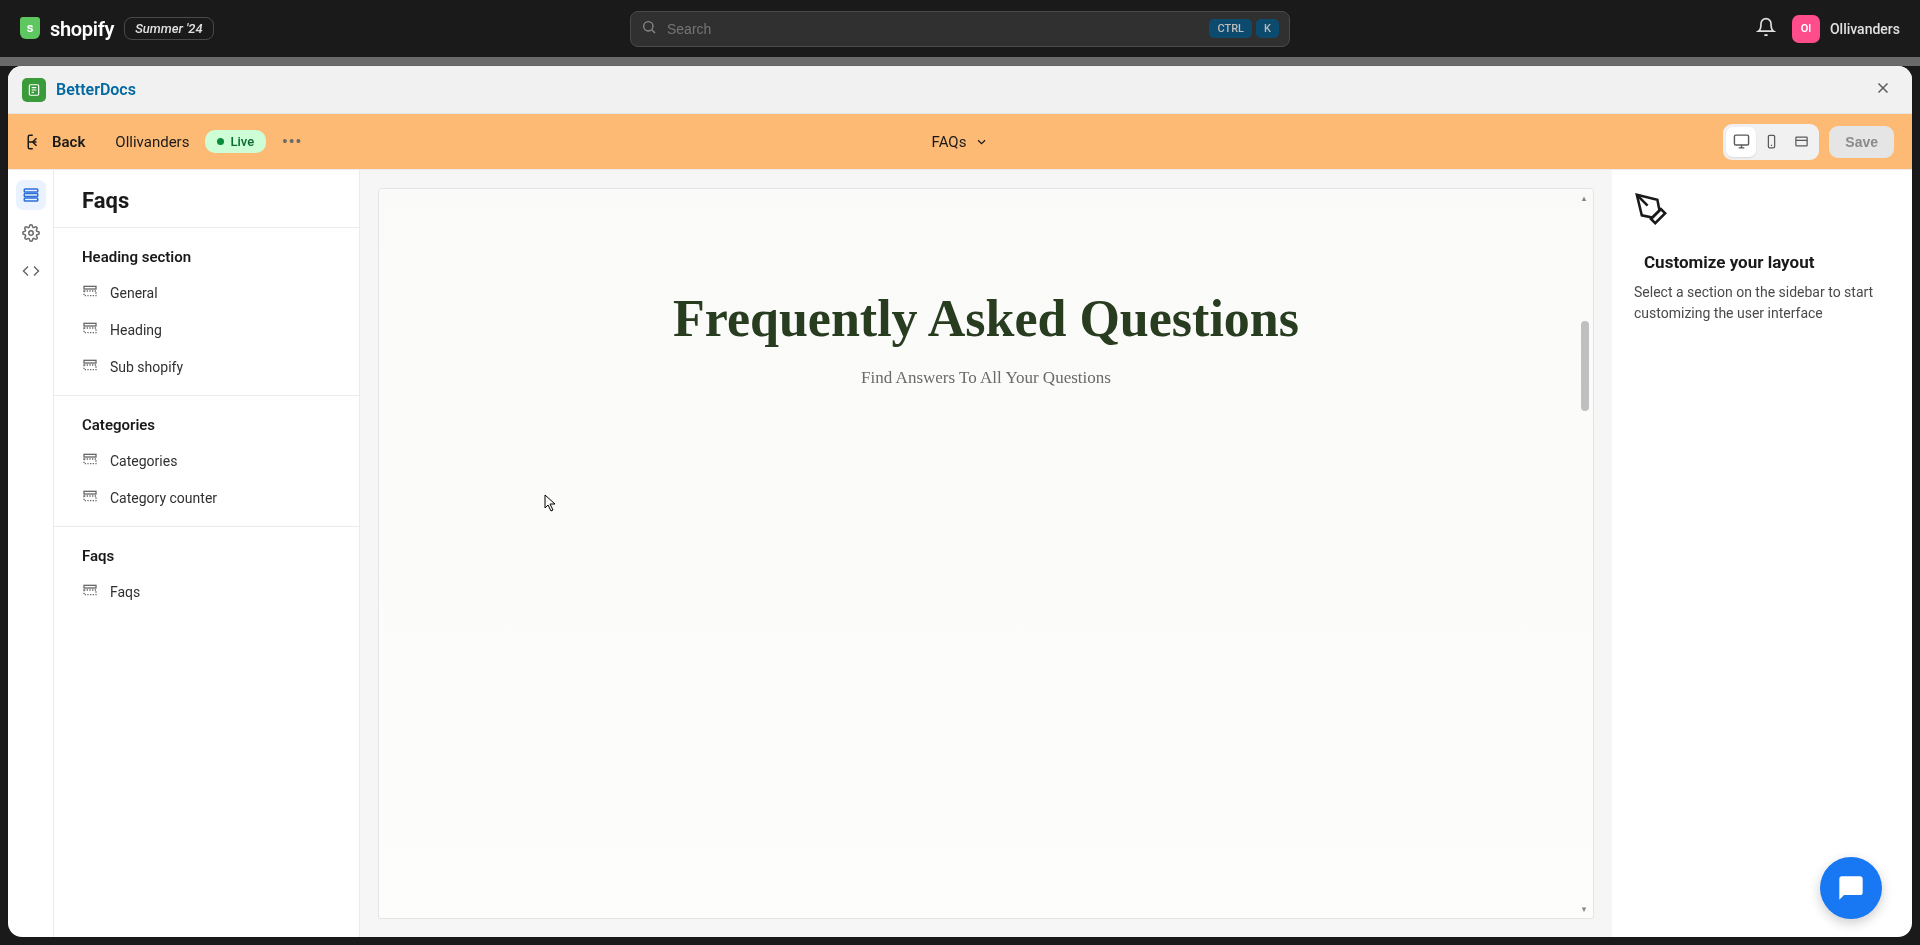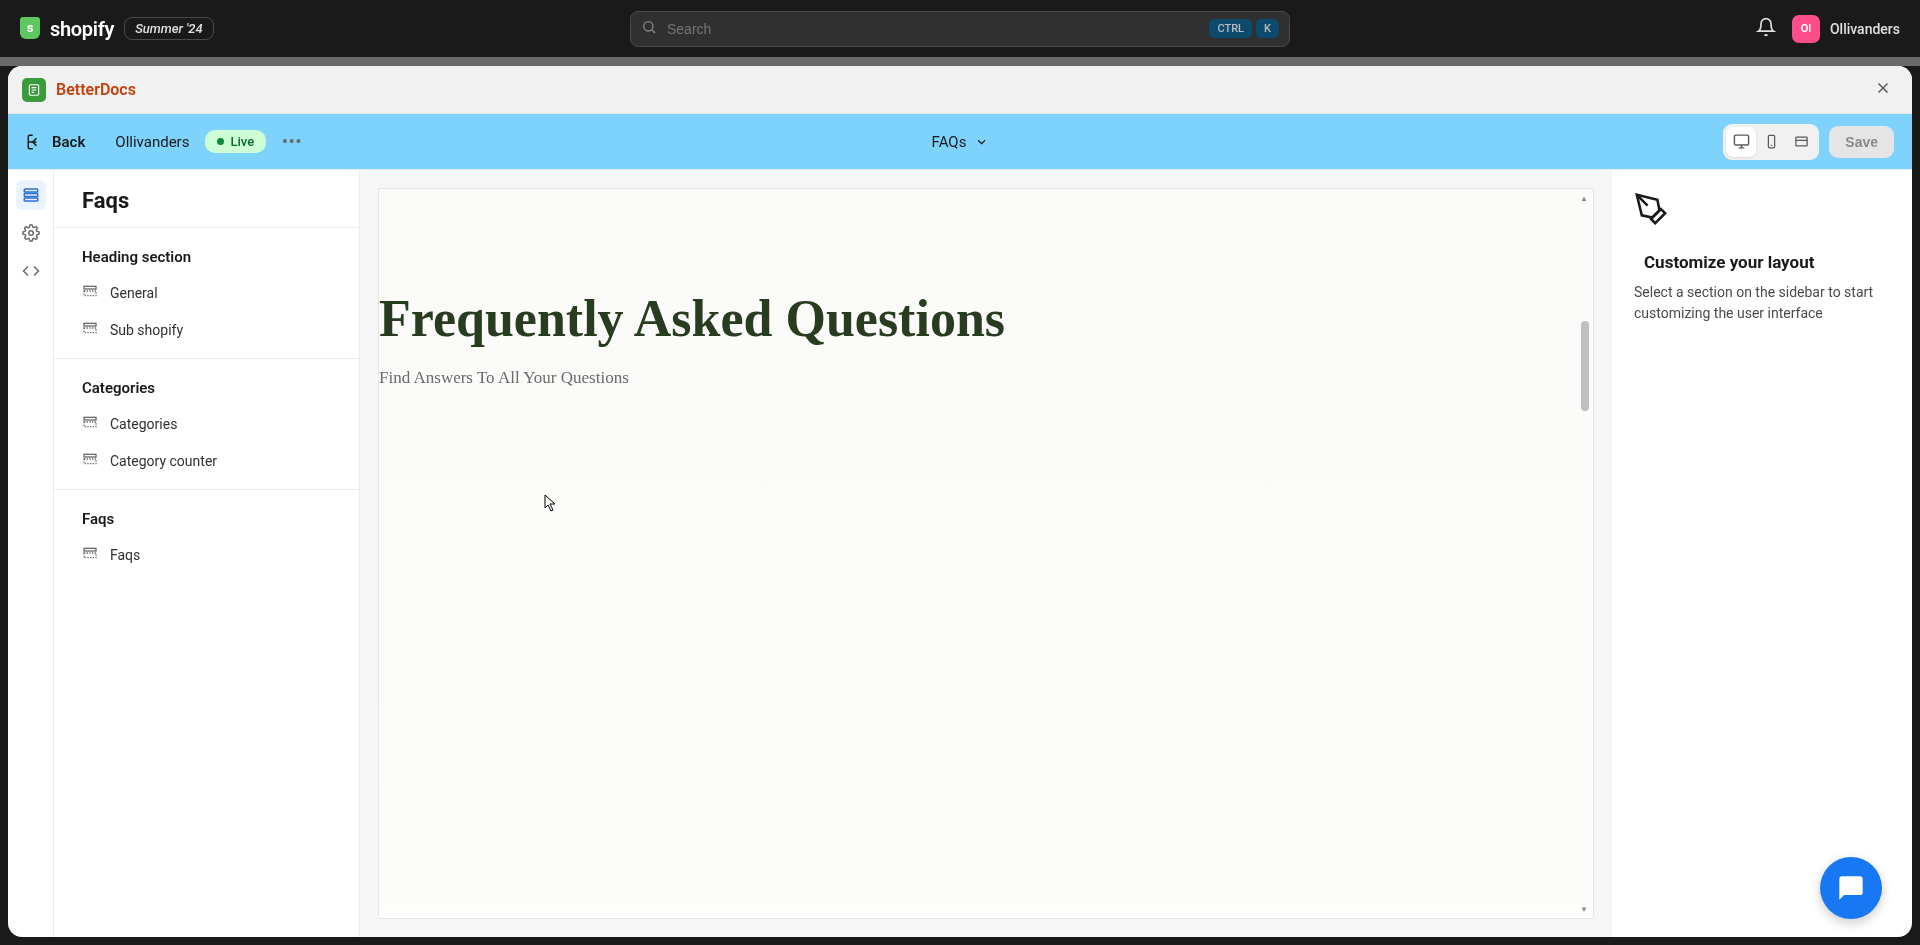--- a/index.html
+++ b/index.html
@@ -26,25 +26,25 @@
 
 .gray-gap{height:9px;background:#6a6a6a;}
 
 
 .app-container{background:#fff;margin:0 8px 8px 8px;border-radius:14px;height:calc(945px - 57px - 9px - 8px);overflow:hidden;display:flex;flex-direction:column;box-shadow:0 0 0 1px rgba(0,0,0,0.05);}
 
 
 .app-titlebar{height:48px;background:#f1f1f1;display:flex;align-items:center;padding:0 14px;border-bottom:1px solid #e5e5e5;}
 .app-icon{width:24px;height:24px;background:#3a9b3a;border-radius:5px;display:flex;align-items:center;justify-content:center;margin-right:10px;}
 .app-icon svg{width:14px;height:14px;}
-.app-title{font-weight:600;font-size:16px;color:#c2410c;}
+.app-title{font-weight:600;font-size:16px;color:#0369a1;}
 .close-x{margin-left:auto;color:#5a5a5a;cursor:pointer;padding:6px;}
 
 
-.editor-bar{height:56px;display:flex;align-items:center;padding:0 18px;border-bottom:1px solid #ebebeb;background:#7dd3fc;}
+.editor-bar{height:56px;display:flex;align-items:center;padding:0 18px;border-bottom:1px solid #ebebeb;background:#fdba74;}
 .back-btn{display:flex;align-items:center;gap:8px;cursor:pointer;font-weight:600;color:#1a1a1a;font-size:15px;}
 .store-name{margin-left:30px;color:#1a1a1a;font-size:15px;}
 .live-badge{margin-left:16px;background:#cdfed5;color:#0a6b2e;padding:4px 12px;border-radius:10px;font-size:13px;font-weight:500;display:flex;align-items:center;gap:6px;}
 .live-dot{width:7px;height:7px;background:#0a8c3c;border-radius:50%;}
 .dots-btn{margin-left:16px;color:#6a6a6a;cursor:pointer;font-weight:700;letter-spacing:1px;}
 .page-selector{position:absolute;left:50%;transform:translateX(-50%);display:flex;align-items:center;gap:8px;cursor:pointer;font-size:15px;color:#1a1a1a;}
 .editor-bar-right{margin-left:auto;display:flex;align-items:center;gap:10px;}
 .device-group{display:flex;background:#f1f1f1;border-radius:9px;padding:3px;}
 .device-btn{width:30px;height:30px;display:flex;align-items:center;justify-content:center;border-radius:7px;cursor:pointer;color:#5a5a5a;}
 .device-btn.active{background:#fff;box-shadow:0 1px 2px rgba(0,0,0,0.1);}
@@ -62,21 +62,21 @@
 .sidebar{width:306px;border-right:1px solid #ebebeb;overflow-y:auto;}
 .sidebar-title{font-size:22px;font-weight:700;padding:18px 28px 14px;color:#1a1a1a;}
 .section-group{border-top:1px solid #ebebeb;padding:14px 0 10px;}
 .section-header{font-size:15px;font-weight:600;padding:6px 28px 8px;color:#1a1a1a;}
 .section-item{display:flex;align-items:center;gap:12px;padding:9px 28px;cursor:pointer;color:#303030;font-size:14px;}
 .item-icon{color:#6a6a6a;flex-shrink:0;}
 
 
 .canvas-area{flex:1;background:#f6f6f7;padding:18px;display:flex;position:relative;}
 .canvas-frame{flex:1;background:linear-gradient(#fafaf8,#fdfdfb);border:1px solid #e5e5e5;border-radius:3px;position:relative;overflow:hidden;}
-.canvas-content{text-align:left;padding-top:100px;}
+.canvas-content{text-align:center;padding-top:100px;}
 .faq-heading{font-family:Georgia,"Times New Roman",serif;font-size:52px;font-weight:700;color:#283c20;margin-bottom:20px;}
 .faq-sub{font-family:Georgia,serif;font-size:17px;color:#6a6a6a;}
 .scrollbar-track{position:absolute;right:2px;top:2px;bottom:2px;width:14px;}
 .scroll-arrow{width:14px;height:14px;display:flex;align-items:center;justify-content:center;color:#888;font-size:9px;}
 .scroll-thumb{position:absolute;top:130px;right:2px;width:8px;height:90px;background:#bfbfbf;border-radius:4px;}
 .cursor-arrow{position:absolute;top:305px;left:165px;}
 
 
 .right-panel{width:300px;padding:22px;}
 .customize-icon{margin-bottom:22px;}
@@ -225,20 +225,27 @@
                 <rect x="3" y="5" width="18" height="4"></rect>
                 <rect x="3" y="12" width="18" height="7" stroke-dasharray="2 2"></rect>
               </svg></span>
           <span>General</span>
         </div>
         <div class="section-item">
           <span class="item-icon"><svg width="16" height="16" viewBox="0 0 24 24" fill="none" stroke="currentColor" stroke-width="2">
                 <rect x="3" y="5" width="18" height="4"></rect>
                 <rect x="3" y="12" width="18" height="7" stroke-dasharray="2 2"></rect>
               </svg></span>
+          <span>Heading</span>
+        </div>
+        <div class="section-item">
+          <span class="item-icon"><svg width="16" height="16" viewBox="0 0 24 24" fill="none" stroke="currentColor" stroke-width="2">
+                <rect x="3" y="5" width="18" height="4"></rect>
+                <rect x="3" y="12" width="18" height="7" stroke-dasharray="2 2"></rect>
+              </svg></span>
           <span>Sub shopify</span>
         </div>
       </div>
 
       <div class="section-group">
         <div class="section-header">Categories</div>
         <div class="section-item">
           <span class="item-icon"><svg width="16" height="16" viewBox="0 0 24 24" fill="none" stroke="currentColor" stroke-width="2">
                 <rect x="3" y="5" width="18" height="4"></rect>
                 <rect x="3" y="12" width="18" height="7" stroke-dasharray="2 2"></rect>

